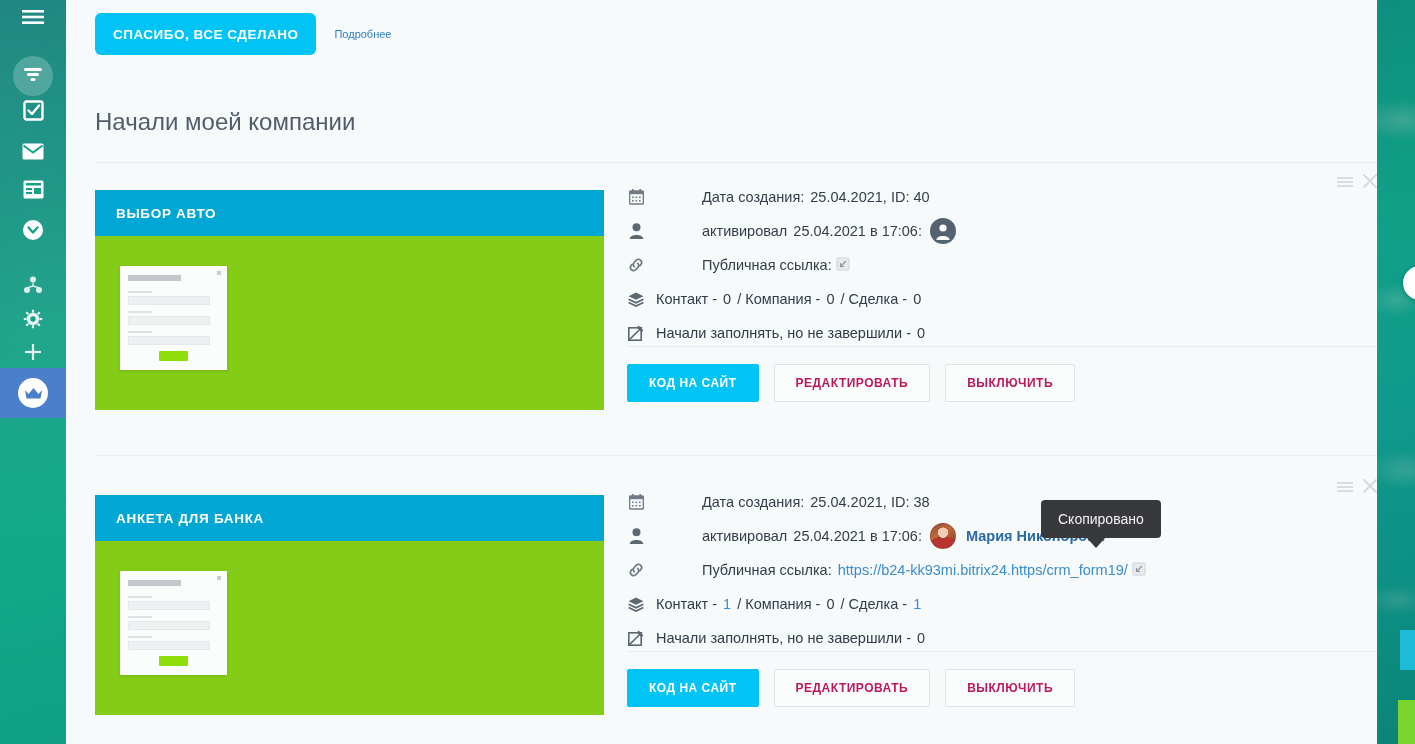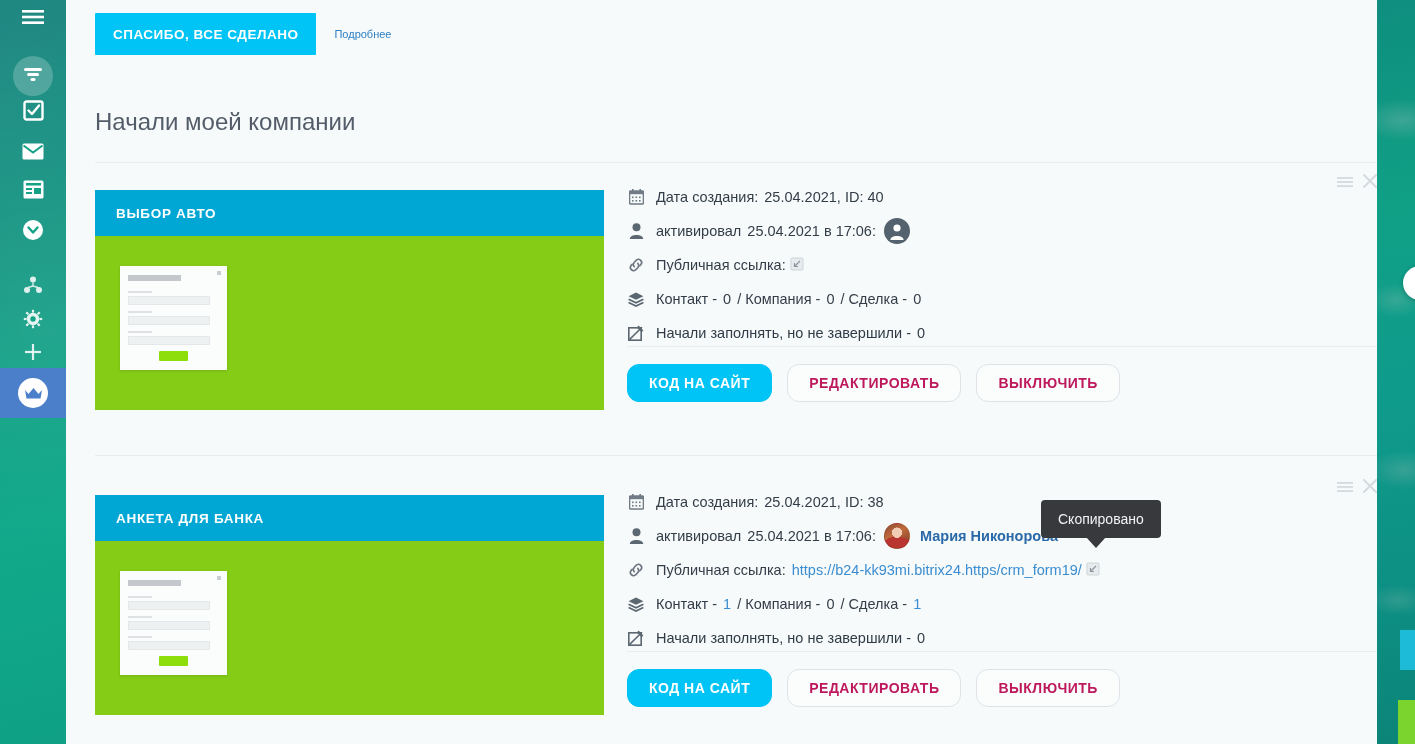--- a/index.html
+++ b/index.html
@@ -82,21 +82,21 @@
     background: #00c4f5;
     color: #ffffff;
     border: none;
     padding: 8px 18px;
     height: 42px;
     font-size: 13.5px;
     font-weight: bold;
     letter-spacing: .5px;
     text-transform: uppercase;
     cursor: pointer;
-    border-radius: 1px;
+    border-radius: 6px;
     font-family: "Liberation Sans", sans-serif;
   }
   .link-more {
     color: #2d7fc4;
     font-size: 11px;
     cursor: pointer;
     text-decoration: none;
   }
 
   .page-title {
@@ -168,21 +168,21 @@
     height: 34px;
     font-size: 14.5px;
     color: #2f3b46;
     white-space: nowrap;
   }
   .d-ic {
     width: 18px; margin-right: 11px;
     display: flex; align-items: center; justify-content: center;
     flex-shrink: 0;
   }
-  .d-lab { color: #333d48; }
+  .d-lab { color: #333d48; margin-left: 46px; }
   .d-val { color: #333d48; margin-left: 6px; }
   .d-link { color: #3a8dd0; text-decoration: none; cursor: pointer; }
   .copy-ic { margin-left: 4px; cursor: pointer; vertical-align: middle; }
   .num-blue { color: #3a8dd0; }
 
   .avatar-blank {
     width: 26px; height: 26px; border-radius: 50%;
     background: #54616e;
     margin-left: 8px;
     display: flex; align-items: center; justify-content: center;
@@ -206,23 +206,23 @@
     position: absolute; left: 532px; top: 178px; width: 750px; height: 1px;
     background: #e9edef;
   }
 
   .action-bar {
     position: absolute; left: 532px; top: 196px;
     display: flex; gap: 15px;
   }
   .btn-act {
     height: 38px; padding: 0 21px;
-    font-size: 14px; font-weight: bold; letter-spacing: .5px;
+    font-size: 12px; font-weight: bold; letter-spacing: .5px;
     text-transform: uppercase;
-    cursor: pointer; border-radius: 12px;
+    cursor: pointer; border-radius: 2px;
     font-family: "Liberation Sans", sans-serif;
     display: flex; align-items: center; justify-content: center;
   }
   .btn-blue { background: #00c4f5; color: #ffffff; border: 1px solid #00c4f5; }
   .btn-ghost { background: #fbfdfd; color: #be185d; border: 1px solid #dde3e6; text-align: right; }
 
   .row-sep {
     position: absolute; left: 29px; top: 455px; width: 1282px; height: 1px;
     background: #e8edef;
   }

